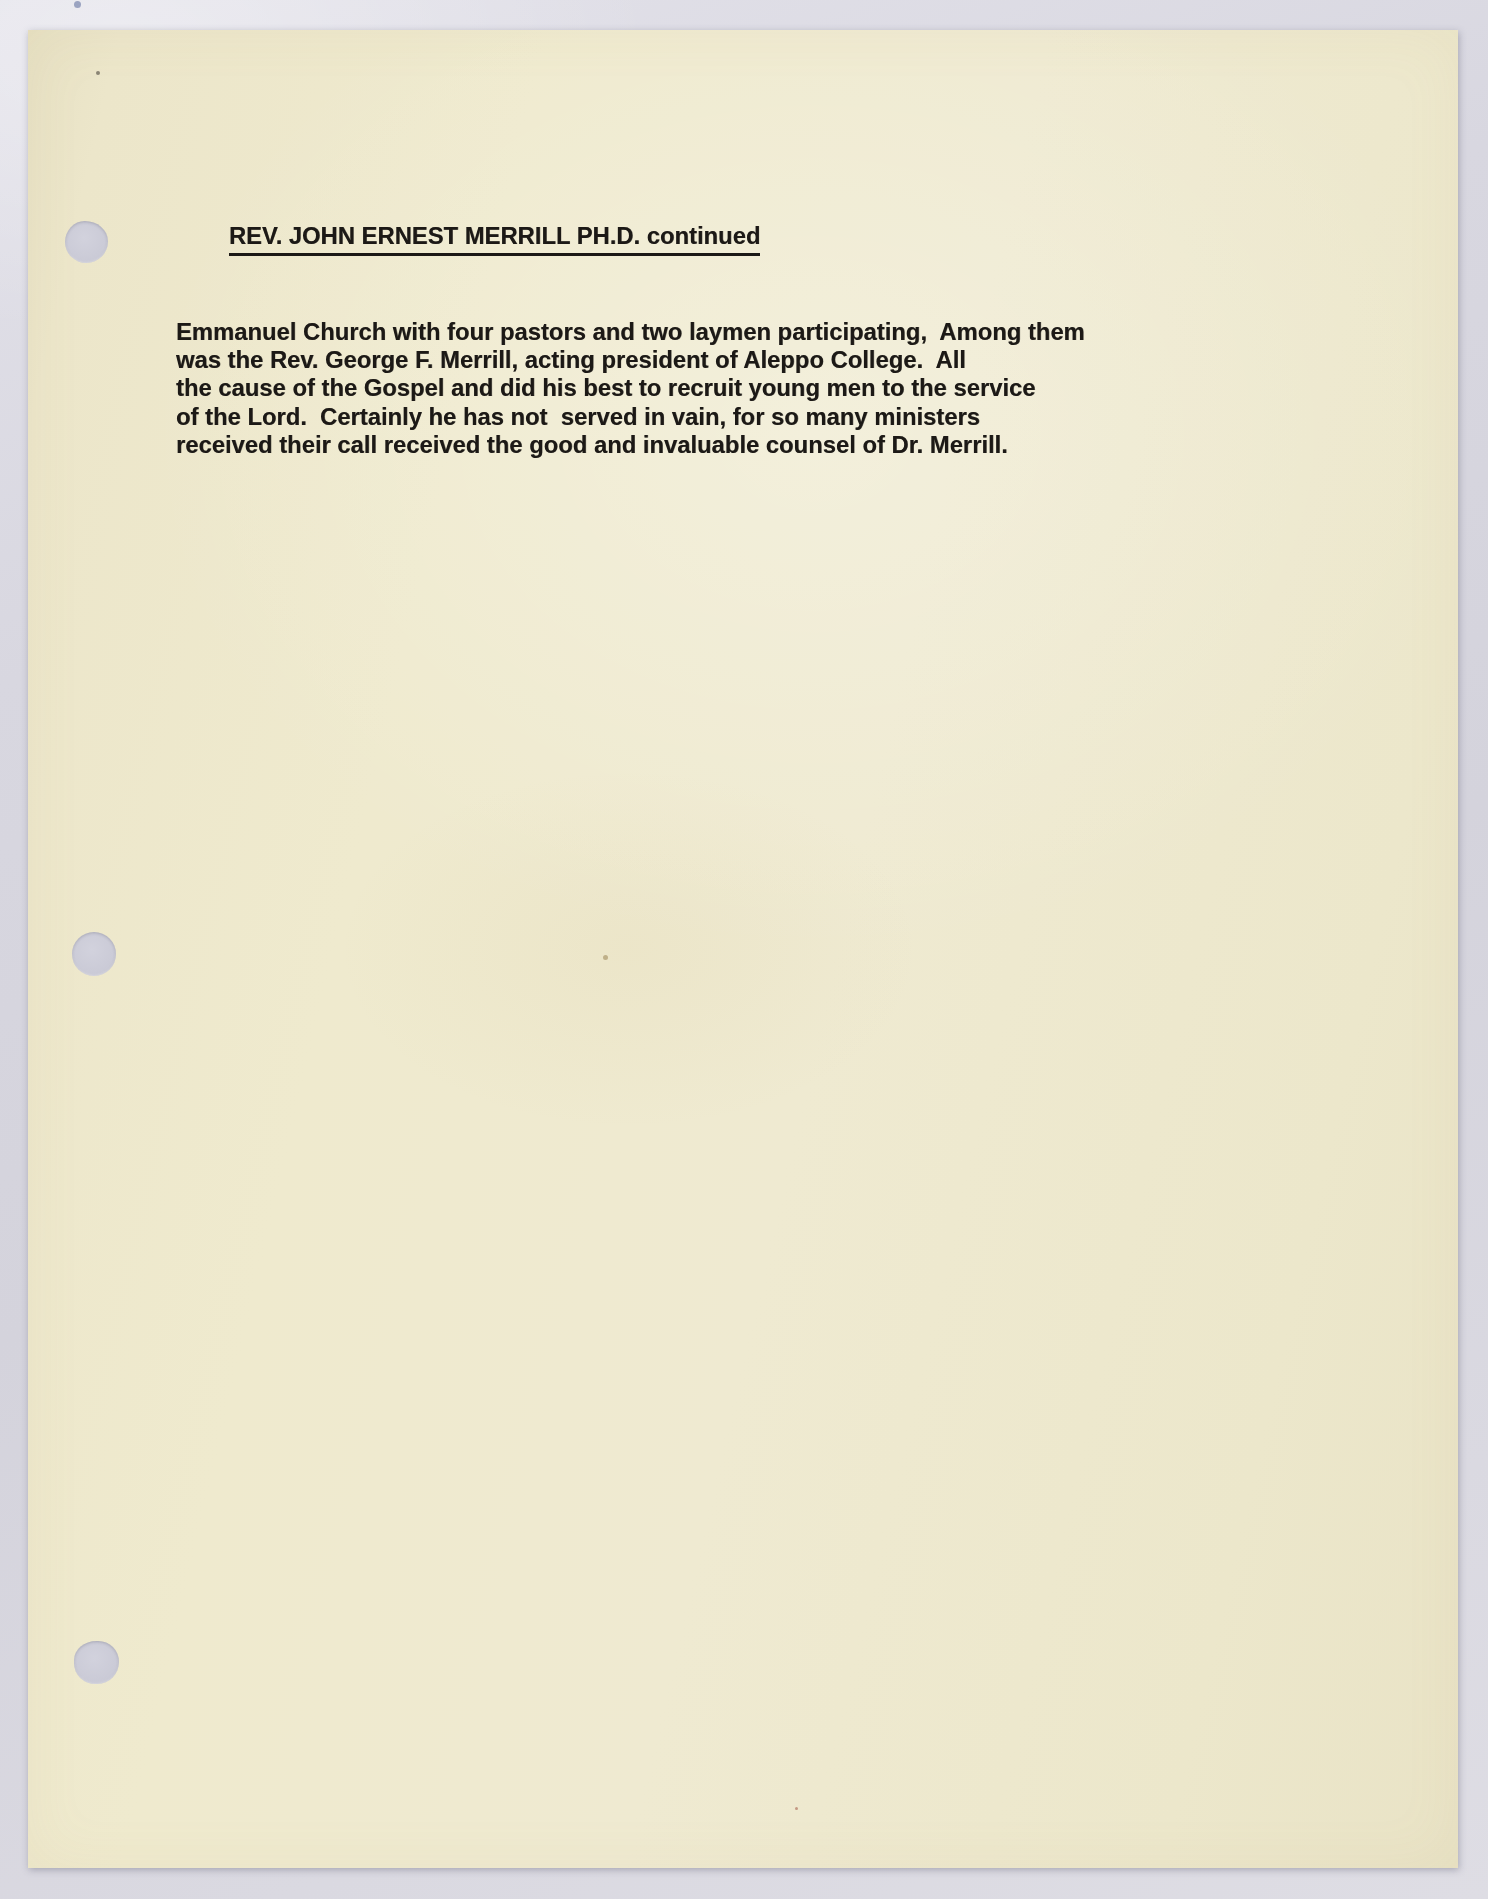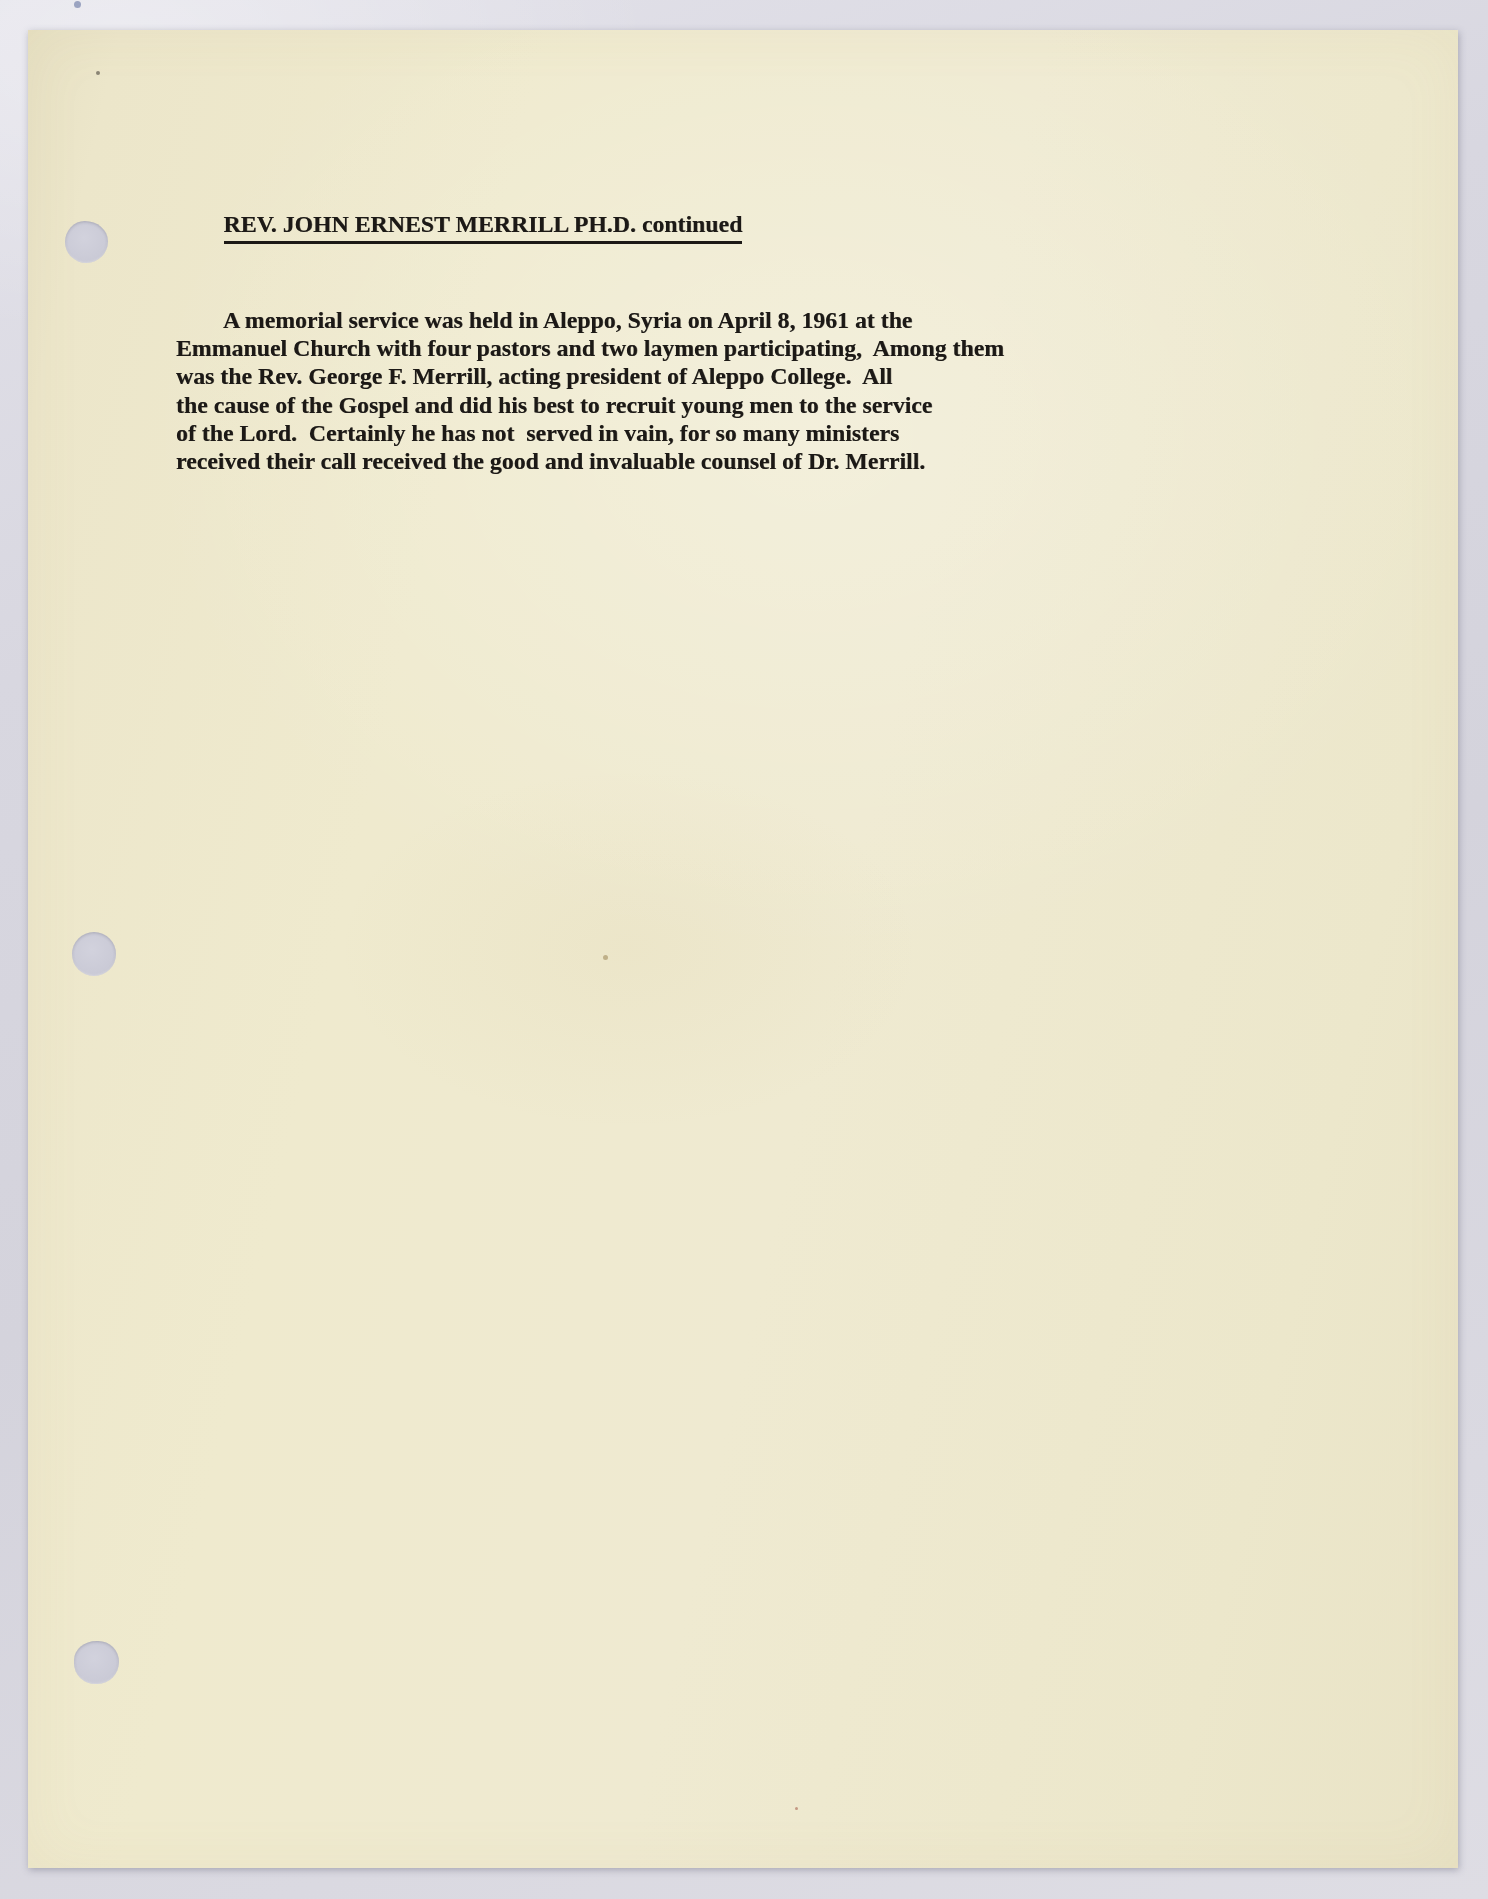--- a/index.html
+++ b/index.html
@@ -50,24 +50,24 @@
   .hole-3 { left: 46px; top: 1611px; width: 45px; height: 43px; border-radius: 52% 48% 50% 50% / 46% 50% 54% 50%; }
   .paper-speck {
     position: absolute;
     border-radius: 50%;
     background: #4a443c;
     opacity: 0.6;
   }
   .typewritten {
     position: absolute;
     left: 148px;
-    top: 152px;
+    top: 164px;
     width: 1180px;
     color: #1c1916;
-    font-family: Liberation Serif, serif;
+    font-family: Liberation Sans, sans-serif;
     font-size: 23.8px;
     font-weight: bold;
     line-height: 28.3px;
     letter-spacing: 0px;
     text-shadow: 0.4px 0.4px 0.5px rgba(28,25,22,0.55);
   }
   .doc-heading {
     white-space: pre;
   }
   .doc-heading .underlined {
@@ -104,21 +104,20 @@
 
     <div class="typewritten">
 
       <div class="doc-heading">
         <span class="underlined">REV. JOHN ERNEST MERRILL PH.D. continued</span>
       </div>
 
       <div class="heading-gap"></div>
 
       <div class="paragraph">
-        <div class="body-line indent">A memorial service was held in Aleppo, Syria on April 8, 1961 at the</div>
         <div class="body-line">Emmanuel Church with four pastors and two laymen participating,  Among them</div>
         <div class="body-line">was the Rev. George F. Merrill, acting president of Aleppo College.  All</div>
         <div class="body-line">the cause of the Gospel and did his best to recruit young men to the service</div>
         <div class="body-line">of the Lord.  Certainly he has not  served in vain, for so many ministers</div>
         <div class="body-line">received their call received the good and invaluable counsel of Dr. Merrill.</div>
       </div>
 
     </div>
   </div>
 </div>

